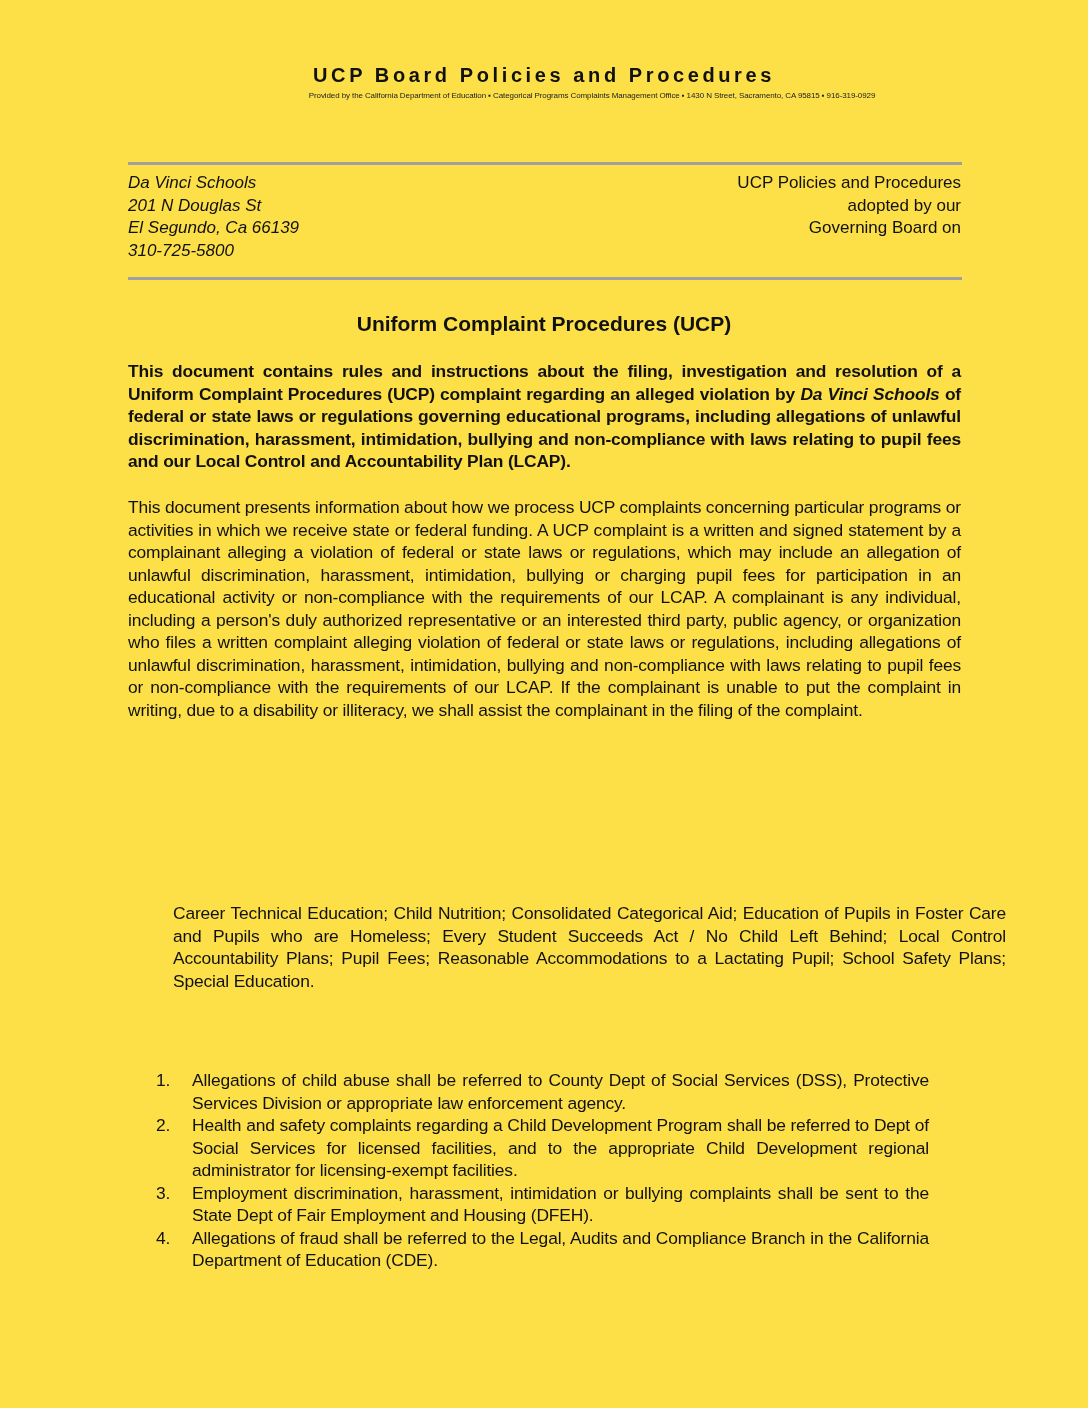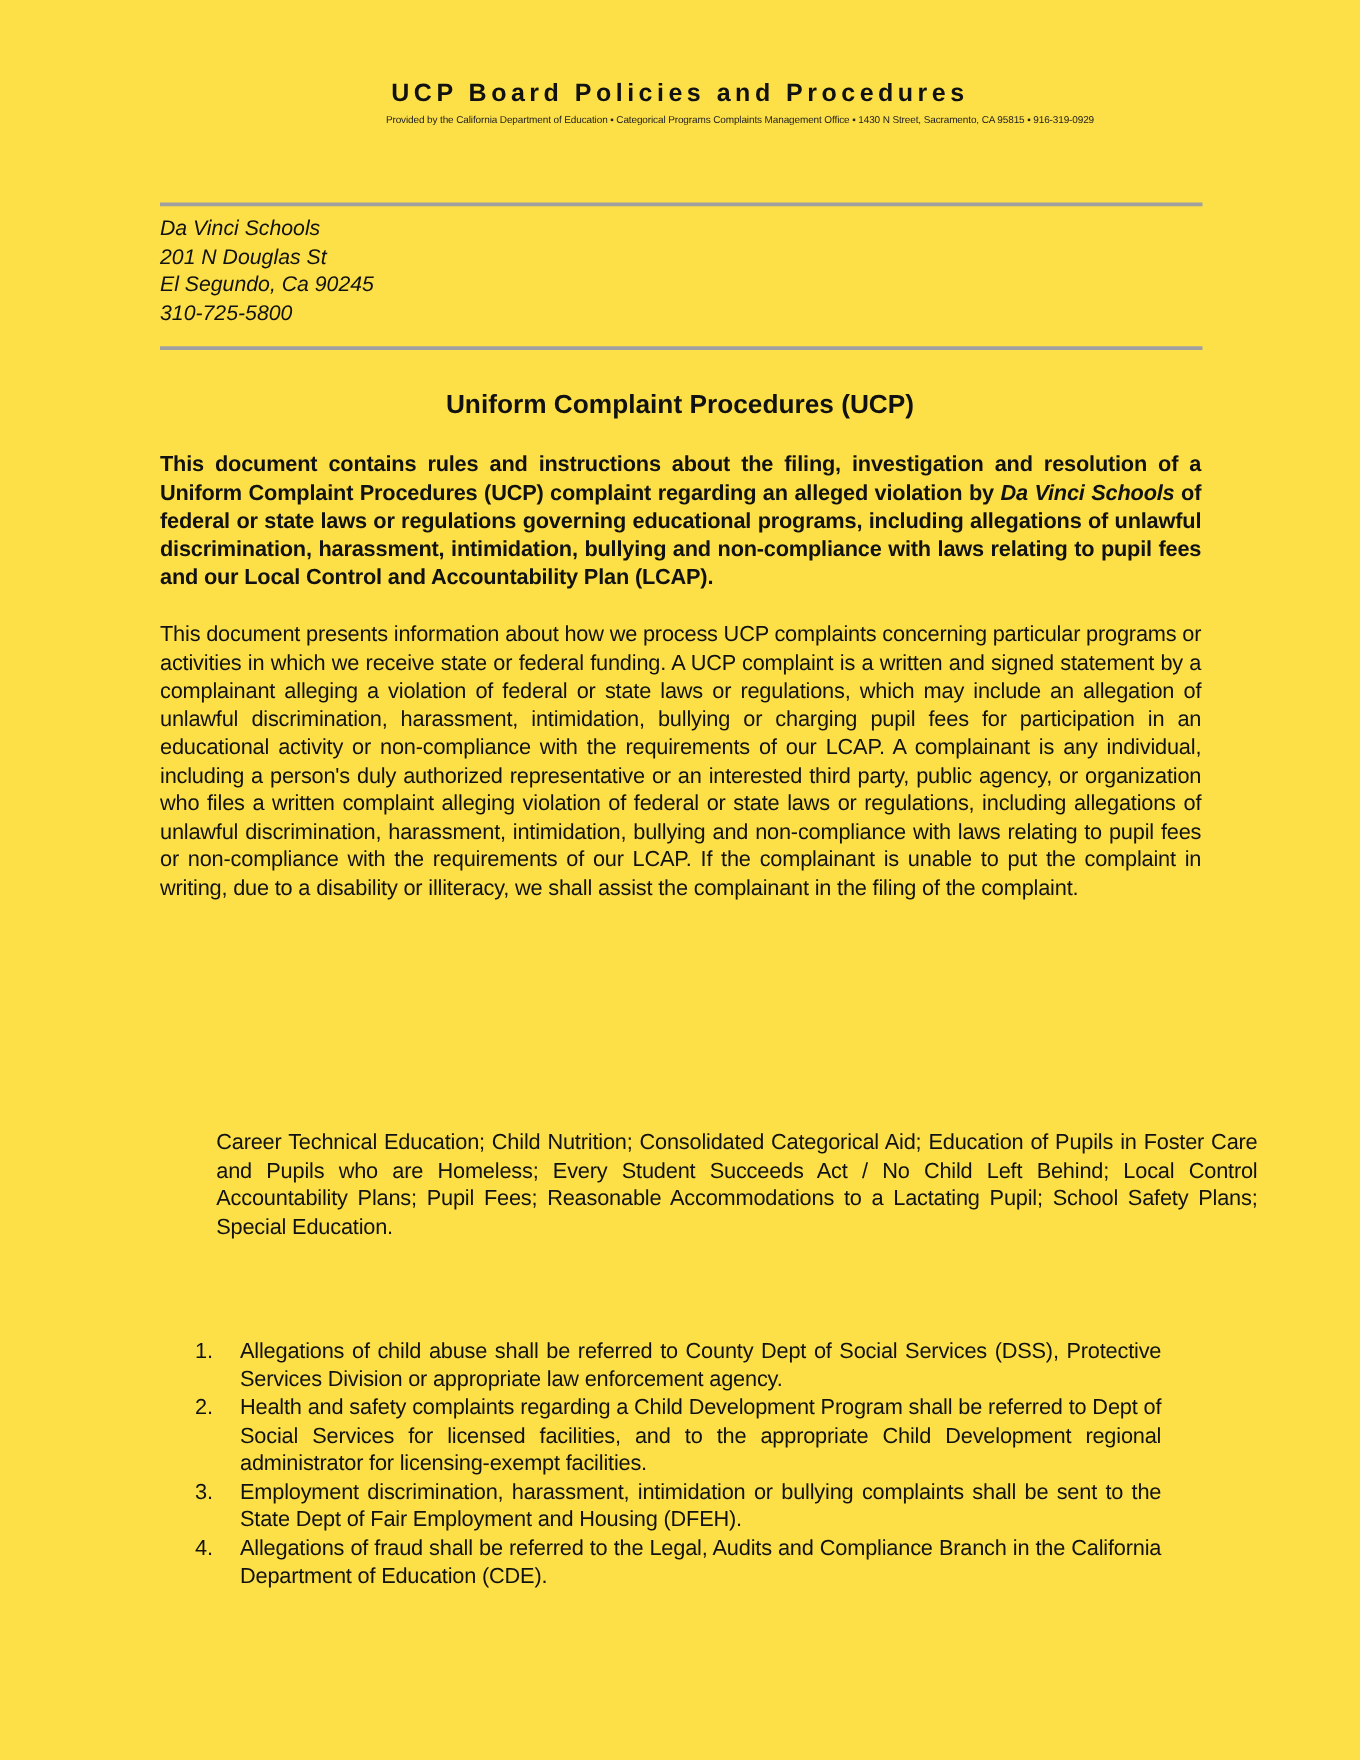--- a/index.html
+++ b/index.html
@@ -43,24 +43,29 @@
 <div class="page">
 
   <div class="hdr-title">UCP Board Policies and Procedures</div>
   <div class="hdr-sub">Provided by the California Department of Education ▪ Categorical Programs Complaints Management Office ▪ 1430 N Street, Sacramento, CA  95815 ▪ 916-319-0929</div>
 
   <div class="rule r1"></div>
 
   <div class="addr">
     <div>Da Vinci Schools</div>
     <div>201 N Douglas St</div>
-    <div>El Segundo, Ca 90245</div>
+    <div>El Segundo, Ca 66139</div>
     <div>310-725-5800</div>
   </div>
 
+  <div class="adopt">
+    <div>UCP Policies and Procedures</div>
+    <div>adopted by our</div>
+    <div>Governing Board on</div>
+  </div>
 
   <div class="rule r2"></div>
 
   <div class="doc-title">Uniform Complaint Procedures (UCP)</div>
 
   <div class="para p1"><span>This document contains rules and instructions about the filing, investigation and resolution of a Uniform Complaint Procedures (UCP) complaint regarding an alleged violation by </span><em>Da Vinci Schools</em><span> of federal or state laws or regulations governing educational programs, including allegations of unlawful discrimination, harassment, intimidation, bullying and non-compliance with laws relating to pupil fees and our Local Control and Accountability Plan (LCAP).</span></div>
 
   <div class="para p2">This document presents information about how we process UCP complaints concerning particular programs or activities in which we receive state or federal funding. A UCP complaint is a written and signed statement by a complainant alleging a violation of federal or state laws or regulations, which may include an allegation of unlawful discrimination, harassment, intimidation, bullying or charging pupil fees for participation in an educational activity or non-compliance with the requirements of our LCAP. A complainant is any individual, including a person's duly authorized representative or an interested third party, public agency, or organization who files a written complaint alleging violation of federal or state laws or regulations, including allegations of unlawful discrimination, harassment, intimidation, bullying and non-compliance with laws relating to pupil fees or non-compliance with the requirements of our LCAP. If the complainant is unable to put the complaint in writing, due to a disability or illiteracy, we shall assist the complainant in the filing of the complaint.</div>
 
 

